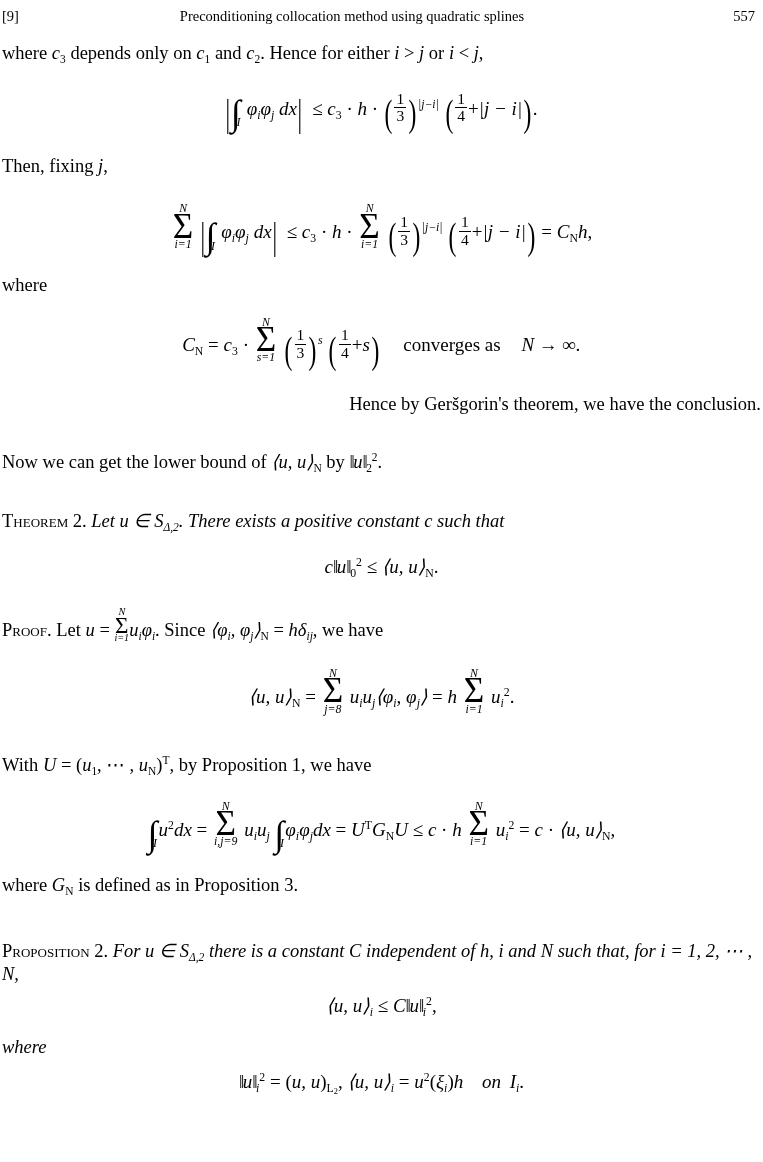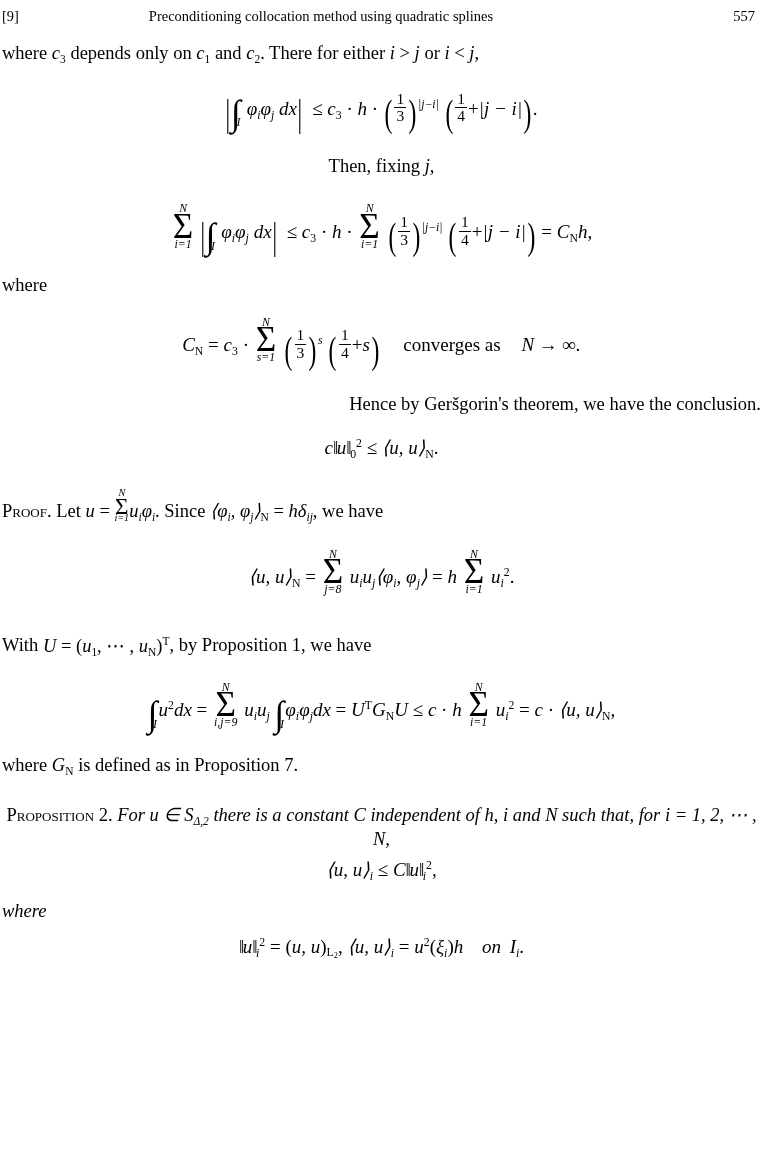--- a/index.html
+++ b/index.html
@@ -36,20 +36,21 @@
     left: 2px;
     top: 0;
   }
   .header .hdr-center {
     position: absolute;
     left: 0;
     width: 642px;
     text-align: center;
     top: 0;
     font-size: 14.5px;
+    padding-left: 31px;
   }
   .header .hdr-right {
     position: absolute;
     right: 8px;
     top: 0;
     margin-left: 28px;
   }
   
   .body {
     position: absolute;
@@ -192,41 +193,41 @@
   </div>
 
   <div class="body">
 
     <p class="text" style="margin-top:6px;">
       <span>where</span>
       <span class="math"><span>c</span><span class="subn">3</span></span>
       <span>depends only on</span>
       <span class="math"><span>c</span><span class="subn">1</span></span>
       <span>and</span>
-      <span class="math"><span>c</span><span class="subn">2</span></span><span>. There for either</span>
+      <span class="math"><span>c</span><span class="subn">2</span></span><span>. Hence for either</span>
       <span class="math">i</span>
       <span class="rom">&gt;</span>
       <span class="math">j</span>
       <span>or</span>
       <span class="math">i</span>
       <span class="rom">&lt;</span>
       <span class="math">j</span><span>,</span>
     </p>
 
     <div class="eq" style="margin-top:26px; font-size:19px;">
       <span class="math">
         <span class="absbar">|</span><span class="intg">∫<span class="ilim">I</span></span>
         φ<span class="sub">i</span>φ<span class="sub">j</span><span class="rom"> </span>dx<span class="absbar">|</span>
         <span class="rom">&nbsp;≤&nbsp;</span>c<span class="subn">3</span> <span class="rom">·</span> h <span class="rom">·</span>
         <span class="bigp">(</span><span class="frac"><span class="num">1</span><span class="den">3</span></span><span class="bigp">)</span><span class="supi">|j−i|</span>
         <span class="bigp">(</span><span class="frac"><span class="num">1</span><span class="den">4</span></span><span class="rom">+</span>|j − i|<span class="bigp">)</span><span class="rom">.</span>
       </span>
     </div>
 
-    <p class="text" style="margin-top:30px;text-align:center;">
+    <p class="text" style="margin-top:30px;">
       <span>Then, fixing</span>
       <span class="math">j</span><span>,</span>
     </p>
 
     <div class="eq" style="margin-top:28px;">
       <span class="math">
         <span class="sum"><span class="stop">N</span><span class="sgn">Σ</span><span class="slim">i=1</span></span>
         <span class="absbar">|</span><span class="intg">∫<span class="ilim">I</span></span>
         φ<span class="sub">i</span>φ<span class="sub">j</span><span class="rom"> </span>dx<span class="absbar">|</span>
         <span class="rom">&nbsp;≤&nbsp;</span>c<span class="subn">3</span> <span class="rom">·</span> h <span class="rom">·</span>
@@ -249,21 +250,33 @@
         <span class="bigp">(</span><span class="frac"><span class="num">1</span><span class="den">4</span></span><span class="rom">+</span>s<span class="bigp">)</span>
       </span>
       <span class="rom" style="margin-left:18px;">converges as</span>
       <span class="math" style="margin-left:16px;">N → ∞.</span>
     </div>
 
     <p class="text" style="margin-top:32px;text-align:right;">
       <span>Hence by Geršgorin's theorem, we have the conclusion.</span>
     </p>
 
-
+    <p class="text" style="margin-top:38px;">
+      <span>Now we can get the lower bound of</span>
+      <span class="math">⟨u, u⟩<span class="subn">N</span></span>
+      <span>by</span>
+      <span class="math"><span class="nbar rom">‖</span>u<span class="nbar rom">‖</span><span class="subn">2</span><span class="sup">2</span></span><span class="rom">.</span>
+    </p>
+
+    <p class="text" style="margin-top:38px;">
+      <span class="sc">Theorem 2.</span>
+      <span class="ital">
+        <span>Let u ∈ S</span><span class="sub">Δ,2</span><span>. There exists a positive constant c such that</span>
+      </span>
+    </p>
 
     <div class="eq" style="margin-top:22px;">
       <span class="math">
         c<span class="nbar rom">‖</span>u<span class="nbar rom">‖</span><span class="subn">0</span><span class="sup">2</span>
         <span class="rom">≤</span> ⟨u, u⟩<span class="subn">N</span><span class="rom">.</span>
       </span>
     </div>
 
     <p class="text" style="margin-top:26px;">
       <span class="sc">Proof.</span>
@@ -304,24 +317,24 @@
         <span class="rom">≤</span> c <span class="rom">·</span> h
         <span class="sum"><span class="stop">N</span><span class="sgn">Σ</span><span class="slim">i=1</span></span>
         u<span class="sub">i</span><span class="sup">2</span>
         <span class="rom">=</span> c <span class="rom">·</span> ⟨u, u⟩<span class="subn">N</span><span class="rom">,</span>
       </span>
     </div>
 
     <p class="text" style="margin-top:28px;">
       <span>where</span>
       <span class="math"><span>G</span><span class="subn">N</span></span>
-      <span>is defined as in Proposition 7.</span>
-    </p>
-
-    <p class="text" style="margin-top:28px; line-height:1.18;text-align:center;">
+      <span>is defined as in Proposition 3.</span>
+    </p>
+
+    <p class="text" style="margin-top:44px; line-height:1.18;">
       <span class="sc">Proposition 2.</span>
       <span class="ital">
         <span>For u ∈ S</span><span class="sub">Δ,2</span>
         <span>there is a constant C independent of h, i and N such that, for i = 1, 2, ⋯ , N,</span>
       </span>
     </p>
 
     <div class="eq" style="margin-top:8px;">
       <span class="math">
         ⟨u, u⟩<span class="sub">i</span> <span class="rom">≤</span> C<span class="nbar rom">‖</span>u<span class="nbar rom">‖</span><span class="sub">i</span><span class="sup">2</span><span class="rom">,</span>

